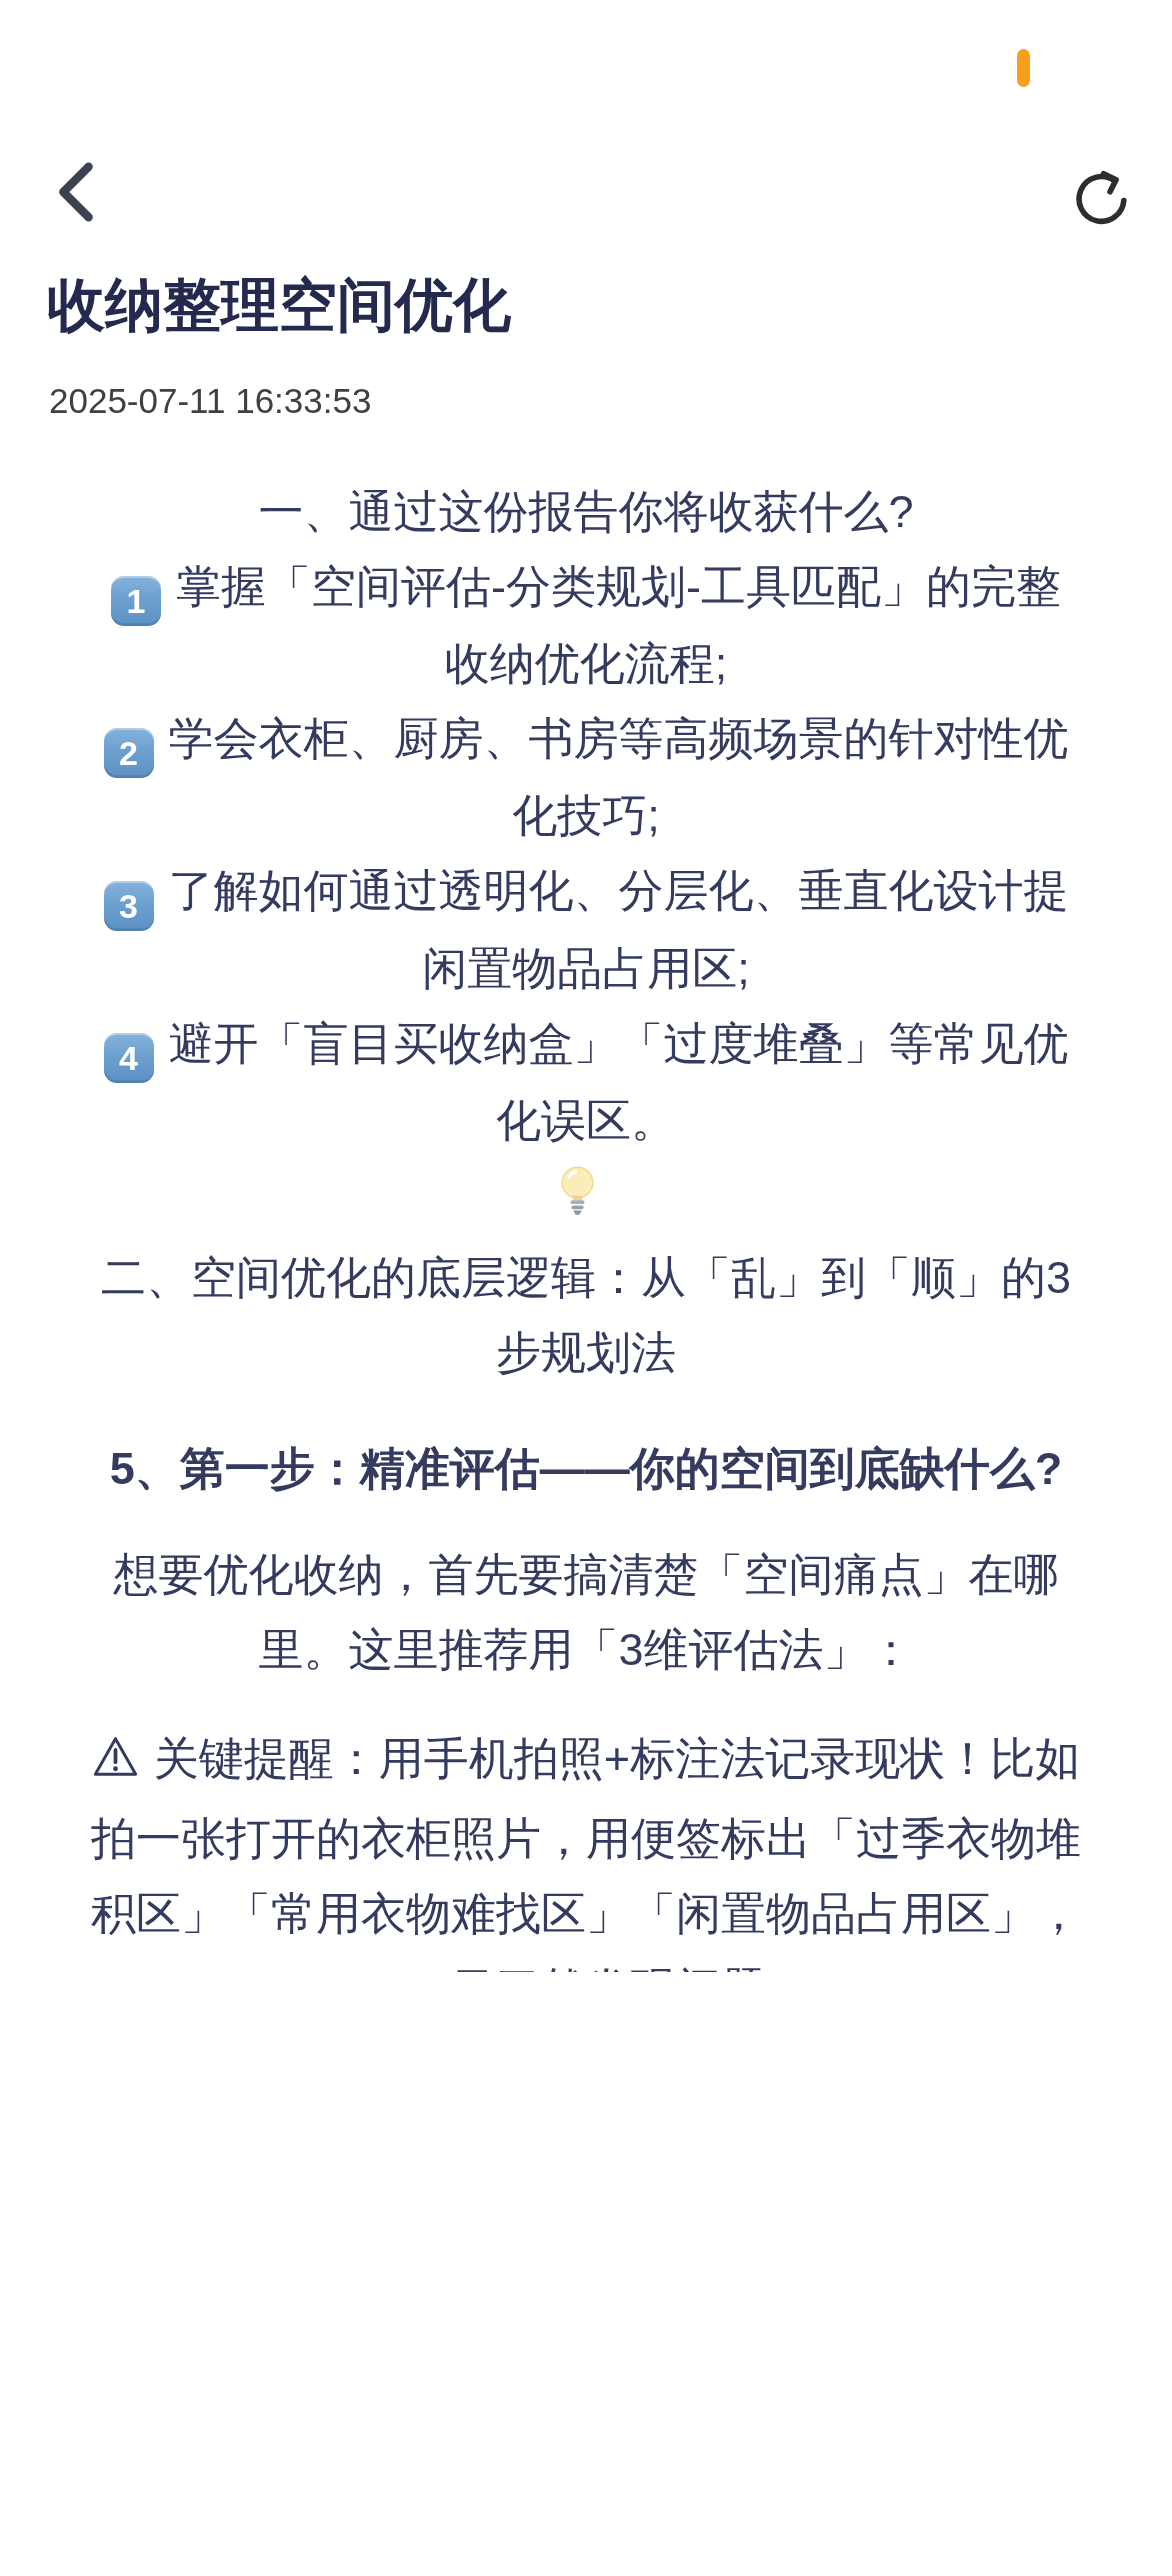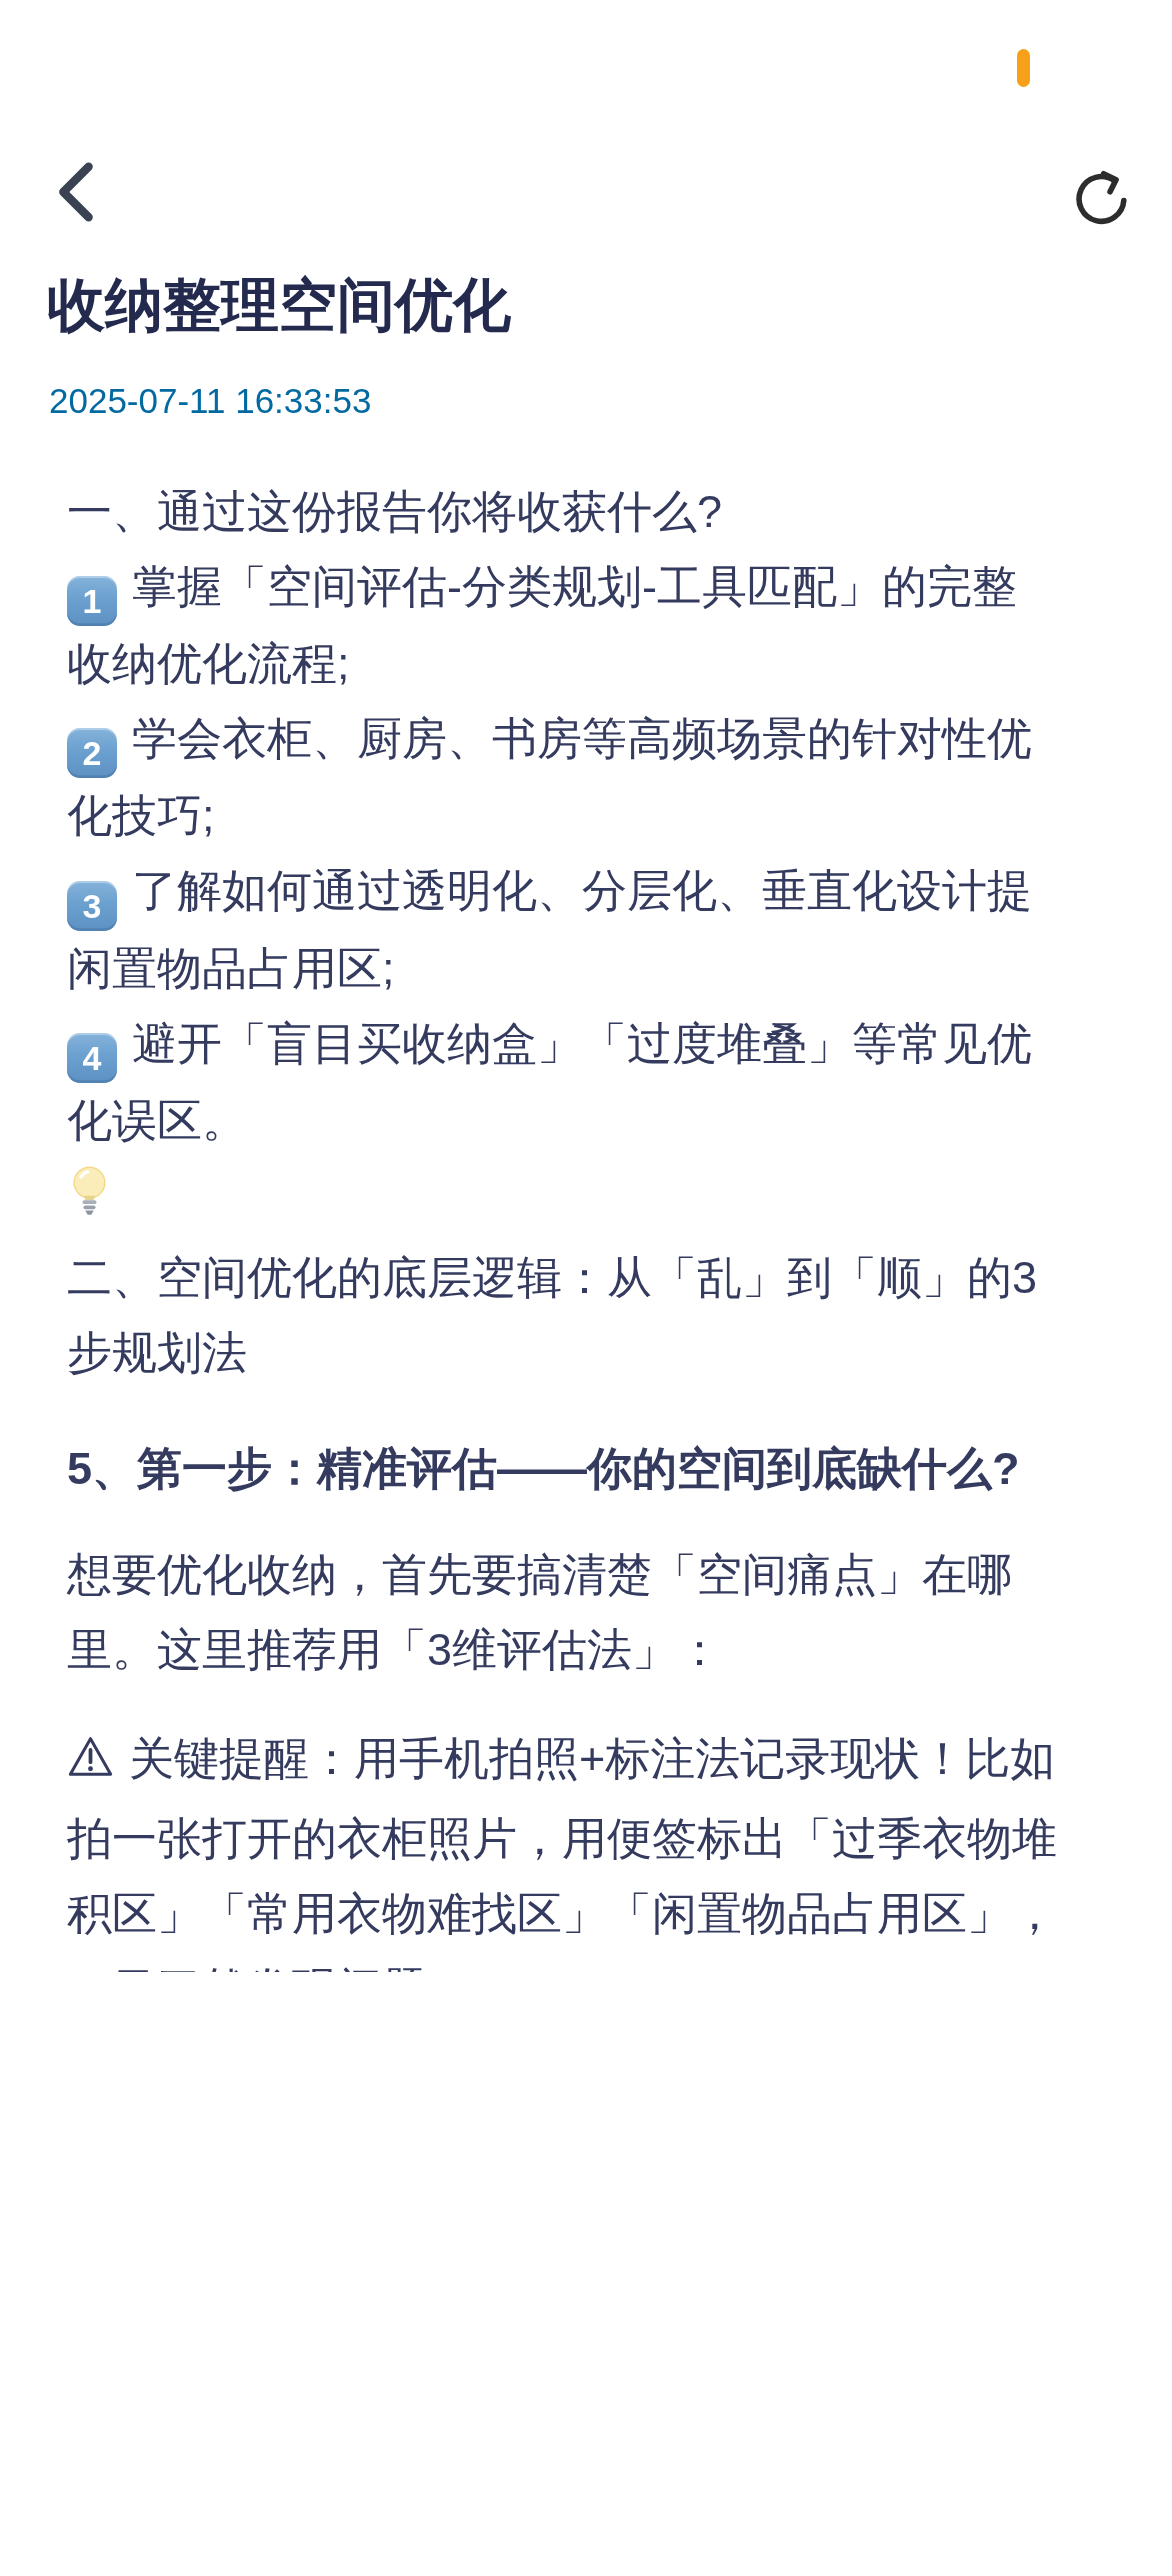--- a/index.html
+++ b/index.html
@@ -10,26 +10,26 @@
   .status-pill{position:absolute;left:1017px;top:49px;width:13px;height:38px;
     border-radius:6.5px;background:#F9A01B;}
   .nav-btn{position:absolute;background:none;border:none;padding:0;cursor:pointer;}
   .back-btn{left:54px;top:161px;width:43px;height:62px;}
   .refresh-btn{left:1070px;top:169px;width:62px;height:62px;}
 
   
   .page-title{position:absolute;left:47px;top:269px;margin:0;
     font-size:58px;font-weight:700;color:#232A4E;letter-spacing:0px;line-height:71px;}
   .timestamp{position:absolute;left:49px;top:379px;margin:0;
-    font-size:35px;font-weight:400;color:#0369a1;line-height:43px;}
+    font-size:35px;font-weight:400;color:#404040;line-height:43px;}
 
   
   .content{position:absolute;left:67px;top:474px;width:1038px;
     font-size:45px;line-height:75px;color:#343B5E;}
-  .para{margin:0;white-space:pre-line;}
+  .para{margin:0;white-space:pre-line;text-align:center;}
   .bold-heading{margin:41px 0 0 0;font-weight:700;white-space:pre-line;}
   .step-intro{margin-top:31px;}
 
   .keycap{display:inline-flex;align-items:center;justify-content:center;
     width:50px;height:50px;border-radius:13px;margin-right:15px;
     background:linear-gradient(180deg,#85B3DA 0%,#6BA0CF 45%,#5D91C3 100%);
     box-shadow:inset 0 -2.8px 0 rgba(30,60,100,.18), inset 0 1.9px 0 rgba(255,255,255,.35);
     color:#ffffff;font-weight:700;font-size:34px;line-height:1;
     vertical-align:-11.2px;}
 

